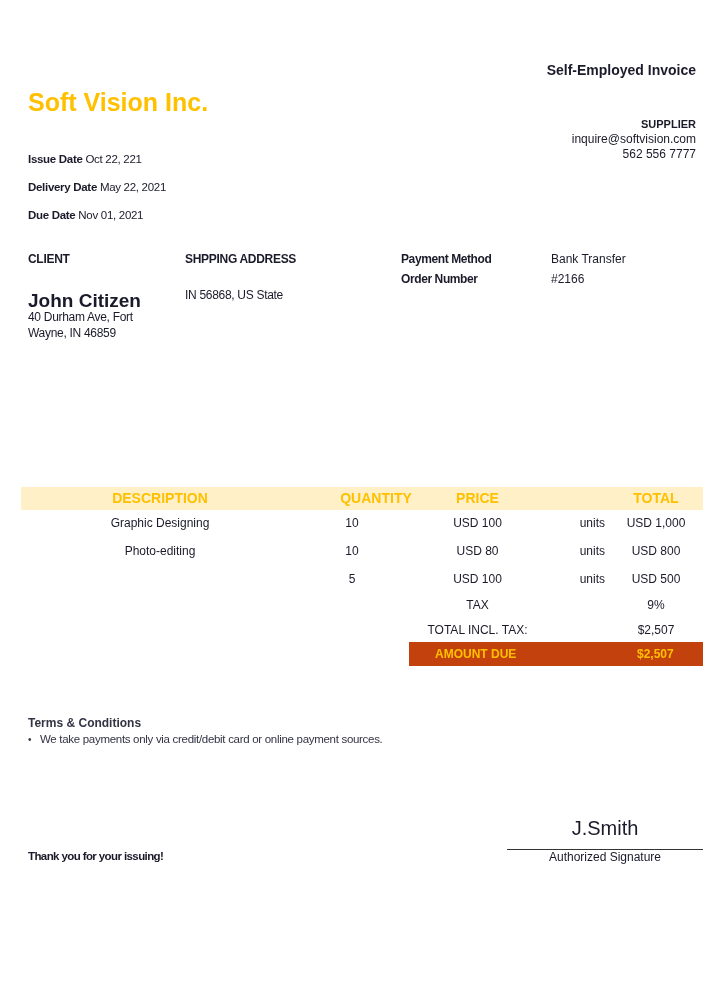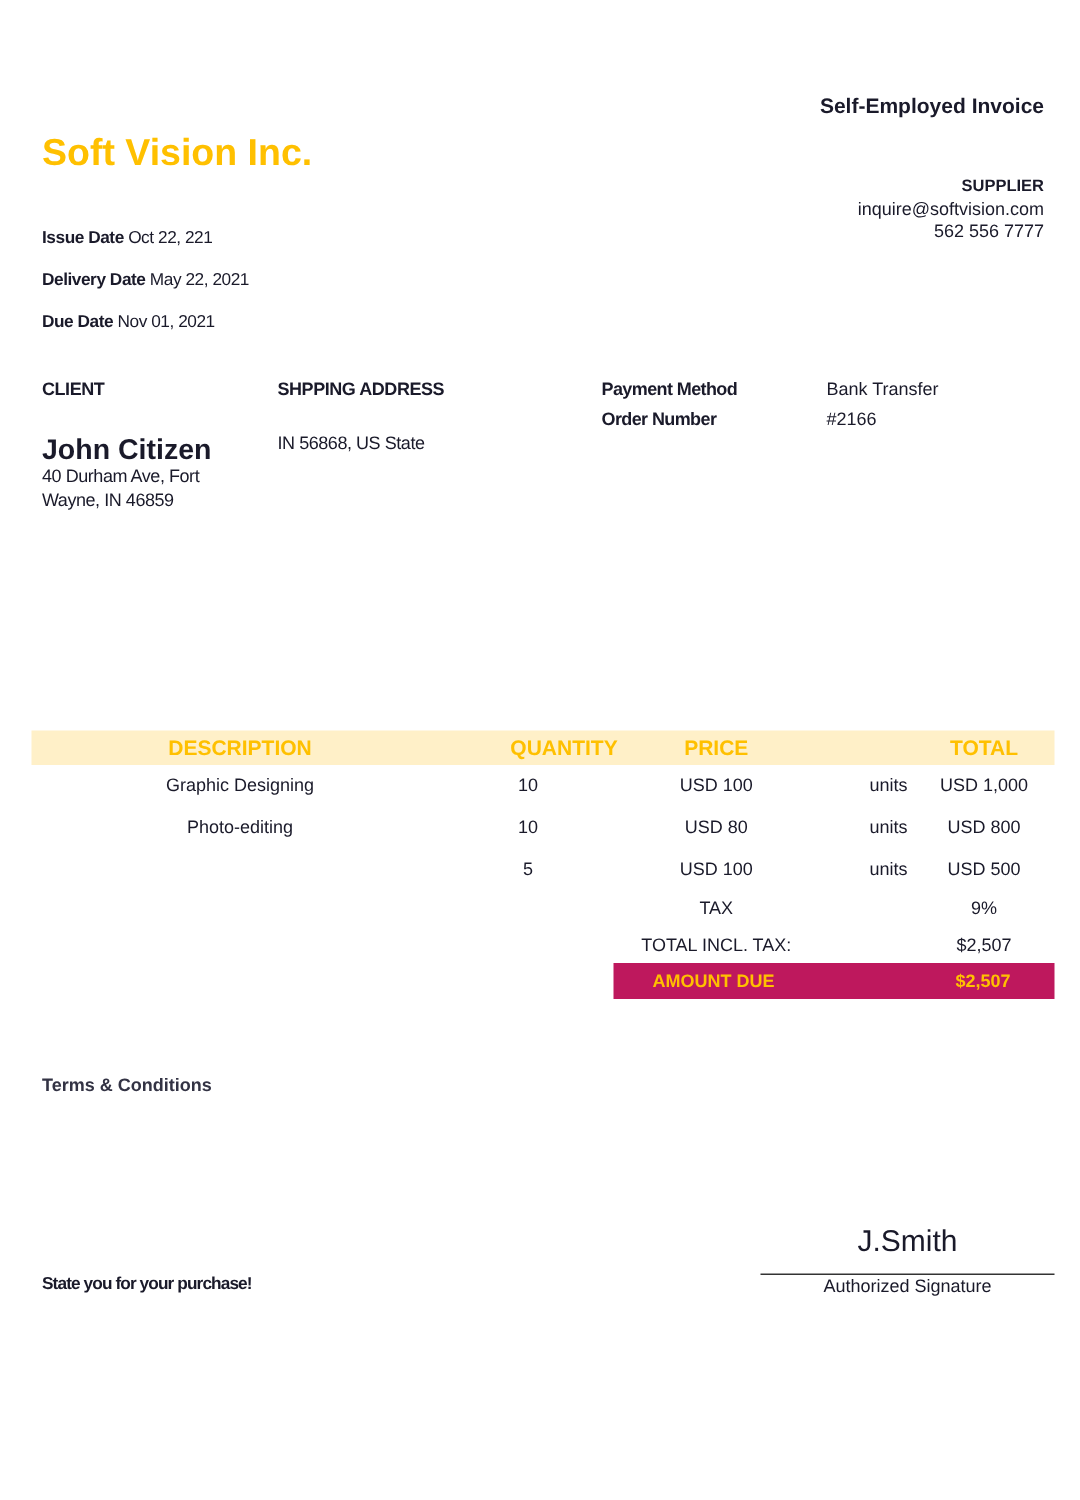--- a/index.html
+++ b/index.html
@@ -23,21 +23,21 @@
 
     .tbl-head { left: 21px; top: 487px; width: 682px; height: 23px; background: #fff0c8; }
     .th { position: absolute; top: 3px; font-size: 14px; font-weight: bold; color: #ffc000; text-align: center; }
     .row { position: absolute; left: 0; width: 720px; height: 20px; }
     .cell { position: absolute; font-size: 12px; color: #1a1a2a; text-align: center; }
     .c-desc { left: 60px; width: 200px; }
     .c-qty { left: 312px; width: 80px; }
     .c-price { left: 430px; width: 95px; }
     .c-unit { left: 550px; width: 55px; text-align: right; }
     .c-total { left: 612px; width: 88px; }
-    .amount-due { left: 409px; top: 642px; width: 294px; height: 24px; background: #be185d; }
+    .amount-due { left: 409px; top: 642px; width: 294px; height: 24px; background: #c2410c; }
     .amount-due span { position: absolute; top: 5px; font-size: 12px; font-weight: bold; color: #ffc000; }
 
     .terms-title { left: 28px; top: 716px; font-size: 12px; font-weight: bold; color: #333344; }
     .terms-list { left: 28px; top: 732px; margin: 0; padding: 0; list-style: none; font-size: 11.5px; line-height: 15px; color: #333344; letter-spacing: -0.3px; }
     .terms-list li::before { content: "\2022"; display: inline-block; width: 12px; font-size: 10px; }
     .thanks { left: 28px; top: 850px; font-size: 11.5px; font-weight: bold; color: #1a1a2a; letter-spacing: -0.6px; }
     .sig-name { left: 507px; width: 196px; top: 817px; text-align: center; font-size: 20px; color: #1a1a2a; }
     .sig-line { left: 507px; top: 849px; width: 196px; height: 0; border-top: 1px solid #333; }
     .sig-label { left: 507px; width: 196px; top: 850px; text-align: center; font-size: 12px; color: #1a1a2a; }
   </style>
@@ -115,18 +115,19 @@
   <div class="cell" style="left:410px; width:135px;">TOTAL INCL. TAX:</div>
   <div class="cell c-total">$2,507</div>
 </div>
 <div class="abs amount-due">
   <span style="left:26px;">AMOUNT DUE</span>
   <span style="left:228px;">$2,507</span>
 </div>
 
 <div class="abs terms-title">Terms &amp; Conditions</div>
 <ul class="abs terms-list">
+  <li>We take payments only via credit/debit card or online payment sources.</li>
 </ul>
 
-<div class="abs thanks">State you for your purchase!</div>
+<div class="abs thanks">Thank you for your issuing!</div>
 <div class="abs sig-name">J.Smith</div>
 <div class="abs sig-line"></div>
 <div class="abs sig-label">Authorized Signature</div>
 
 </body></html>

